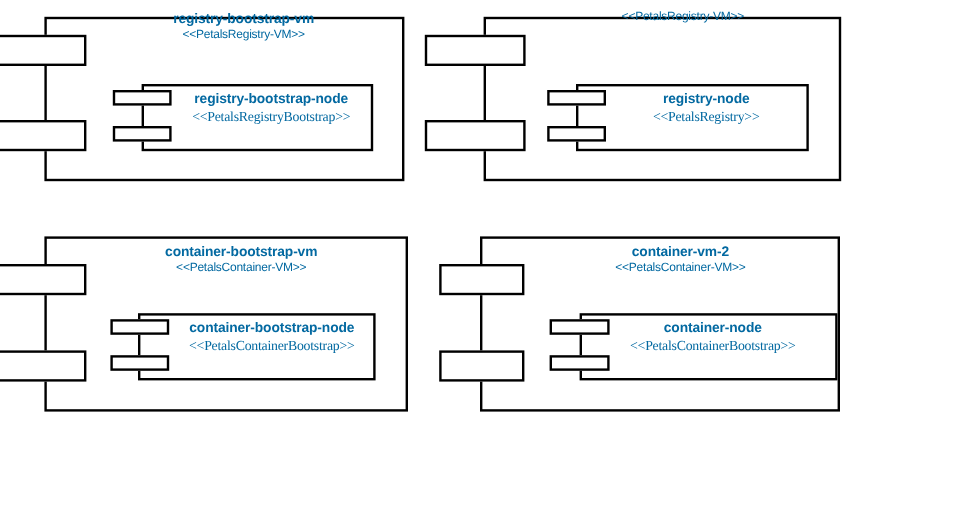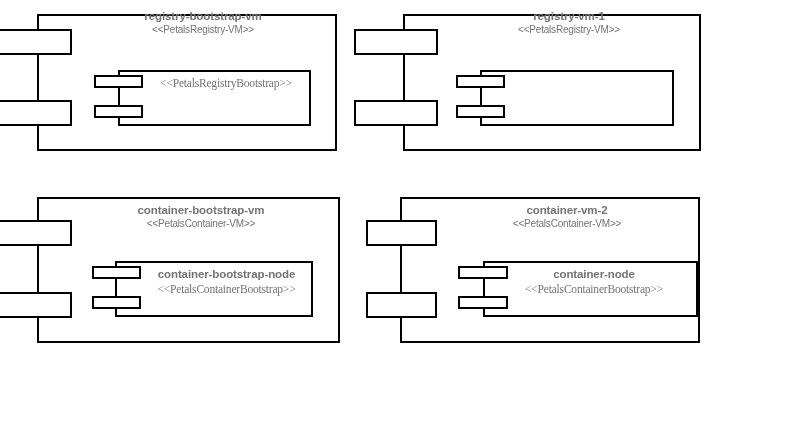--- a/index.html
+++ b/index.html
@@ -46,21 +46,21 @@
     border: 2px solid #000000;
     background: #ffffff;
     z-index: 5;
   }
 
   
   .labels {
     position: absolute;
     text-align: center;
     line-height: 1.28;
-    color: #737373;
+    color: #0369a1;
     white-space: nowrap;
   }
   .comp-name {
     font-size: 11.5px;
     font-weight: bold;
     letter-spacing: -0.1px;
   }
   .comp-stereotype {
     font-size: 10px;
     font-weight: normal;
@@ -88,34 +88,38 @@
   <div class="tab" style="left:-12px; top:100px; width:84px; height:26px;"></div>
   <div class="labels" style="left:77px; top:9px; width:252px;">
     <div class="comp-name">registry-bootstrap-vm</div>
     <div class="comp-stereotype">&lt;&lt;PetalsRegistry-VM&gt;&gt;</div>
   </div>
 
   <div class="component-inner" style="left:118px; top:70px; width:193px; height:56px;"></div>
   <div class="tab-sm" style="left:94px; top:75px; width:49px; height:13px;"></div>
   <div class="tab-sm" style="left:94px; top:105px; width:49px; height:13px;"></div>
   <div class="labels" style="left:143px; top:76px; width:166px;">
+    <div class="node-name">registry-bootstrap-node</div>
     <div class="node-stereotype">&lt;&lt;PetalsRegistryBootstrap&gt;&gt;</div>
   </div>
 
   <div class="component" style="left:403px; top:14px; width:298px; height:137px;"></div>
   <div class="tab" style="left:354px; top:29px; width:84px; height:26px;"></div>
   <div class="tab" style="left:354px; top:100px; width:84px; height:26px;"></div>
   <div class="labels" style="left:443px; top:9px; width:252px;">
-    <div class="comp-name">registry-vm-1</div>
     <div class="comp-stereotype">&lt;&lt;PetalsRegistry-VM&gt;&gt;</div>
   </div>
 
   <div class="component-inner" style="left:480px; top:70px; width:194px; height:56px;"></div>
   <div class="tab-sm" style="left:456px; top:75px; width:49px; height:13px;"></div>
   <div class="tab-sm" style="left:456px; top:105px; width:49px; height:13px;"></div>
+  <div class="labels" style="left:505px; top:76px; width:167px;">
+    <div class="node-name">registry-node</div>
+    <div class="node-stereotype">&lt;&lt;PetalsRegistry&gt;&gt;</div>
+  </div>
 
   <div class="component" style="left:37px; top:197px; width:303px; height:146px;"></div>
   <div class="tab" style="left:-12px; top:220px; width:84px; height:26px;"></div>
   <div class="tab" style="left:-12px; top:292px; width:84px; height:26px;"></div>
   <div class="labels" style="left:74px; top:203px; width:254px;">
     <div class="comp-name">container-bootstrap-vm</div>
     <div class="comp-stereotype">&lt;&lt;PetalsContainer-VM&gt;&gt;</div>
   </div>
 
   <div class="component-inner" style="left:115px; top:261px; width:198px; height:56px;"></div>

